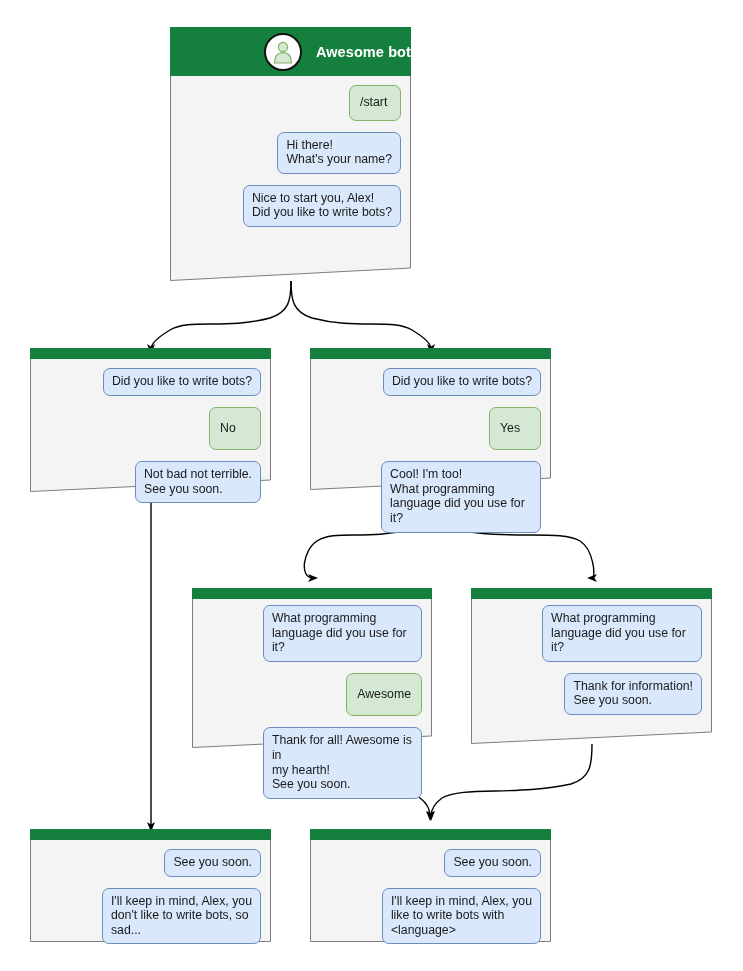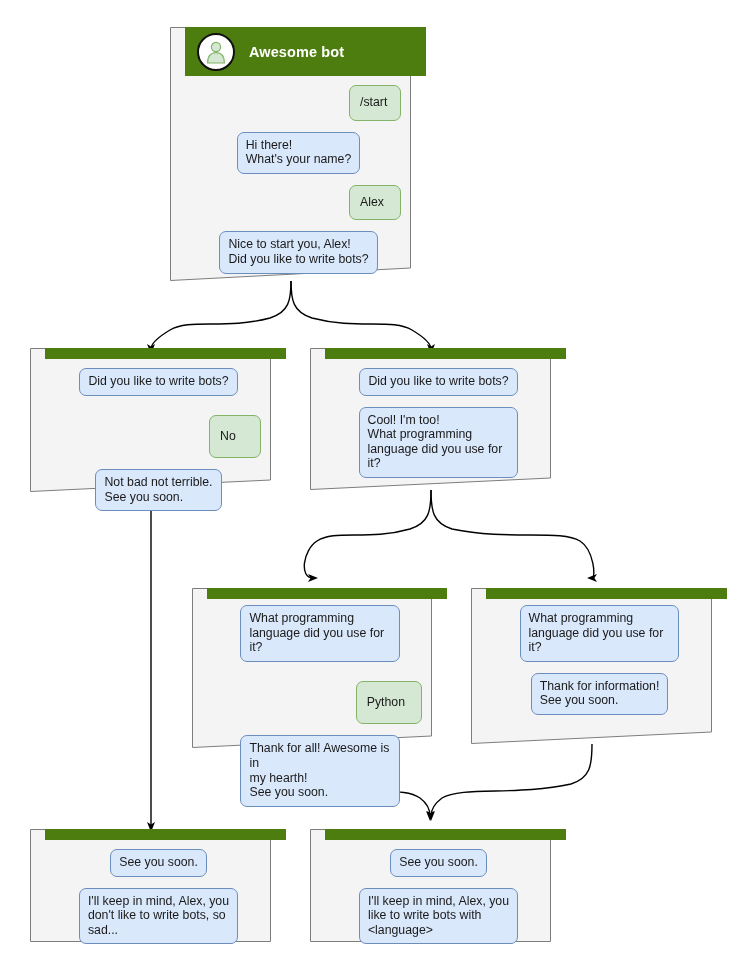--- a/index.html
+++ b/index.html
@@ -40,25 +40,26 @@
   .card-outline {
     position: absolute;
     left: 0; top: 0;
     width: 100%;
     height: 100%;
     pointer-events: none;
   }
 
   .card-header {
     position: absolute;
-    left: 15px; top: 0;
+    left: 0; top: 0;
     width: 100%;
     height: 11px;
-    background: #4d7c0f;
+    background: #15803d;
     z-index: 3;
+    justify-content: flex-end;
   }
   .card.root .card-header {
     height: 49px;
     display: flex;
     align-items: center;
     padding-left: 12px;
     box-sizing: border-box;
   }
   .avatar {
     width: 38px;
@@ -88,21 +89,21 @@
     width: 100%;
     z-index: 3;
     box-sizing: border-box;
     padding: 9px 10px 0 10px;
   }
 
   .msg-row {
     display: flex;
     margin-bottom: 11px;
   }
-  .msg-row.bot { justify-content: center; padding-left: 16px; }
+  .msg-row.bot { justify-content: flex-end; padding-left: 16px; }
   .msg-row.user { justify-content: flex-end; }
 
   .bubble {
     font-size: 12.3px;
     line-height: 14.6px;
     color: #1a1a1a;
     border-radius: 7px;
     padding: 5px 8px 6px 8px;
     box-sizing: border-box;
     white-space: pre-line;
@@ -112,21 +113,21 @@
     background: #dae8fc;
     border: 1px solid #6c8ebf;
   }
   .bubble.user {
     background: #d5e8d4;
     border: 1px solid #82b366;
     min-width: 52px;
     text-align: left;
     padding: 9px 10px 10px 10px;
   }
-  .bubble.user.tall { padding: 13px 16px 14px 10px; margin-top: 8px; }
+  .bubble.user.tall { padding: 13px 10px 14px 10px; }
 </style>
 </head>
 <body>
 
 <div id="canvas">
 
   <svg id="edges" viewBox="0 0 743 971" width="743" height="971">
     <defs>
       <marker id="arrow" markerWidth="10" markerHeight="10" refX="5" refY="4" orient="auto" markerUnits="userSpaceOnUse">
         <path d="M0,0 L10,4 L0,8 L2.6,4 Z" fill="#000000"></path>
@@ -162,23 +163,20 @@
       <span class="bot-title">Awesome bot</span>
     </div>
     <div class="messages" style="top:49px;">
       <div class="msg-row user">
         <div class="bubble user">/start</div>
       </div>
       <div class="msg-row bot">
         <div class="bubble bot">Hi there!
 What's your name?</div>
       </div>
-      <div class="msg-row user">
-        <div class="bubble user">Alex</div>
-      </div>
       <div class="msg-row bot">
         <div class="bubble bot">Nice to start you, Alex!
 Did you like to write bots?</div>
       </div>
     </div>
   </div>
 
   <div class="card" style="left:30px; top:348px; width:241px; height:144px;">
     <svg class="card-outline" viewBox="0 0 241 144" preserveAspectRatio="none">
       <polygon points="0.5,0.5 240.5,0.5 240.5,132 0.5,143.5" fill="#f4f4f4" stroke="#7d7d7d" stroke-width="1"></polygon>
@@ -200,40 +198,43 @@
 
   <div class="card" style="left:310px; top:348px; width:241px; height:142px;">
     <svg class="card-outline" viewBox="0 0 241 142" preserveAspectRatio="none">
       <polygon points="0.5,0.5 240.5,0.5 240.5,130 0.5,141.5" fill="#f4f4f4" stroke="#7d7d7d" stroke-width="1"></polygon>
     </svg>
     <div class="card-header"></div>
     <div class="messages" style="top:11px;">
       <div class="msg-row bot">
         <div class="bubble bot">Did you like to write bots?</div>
       </div>
+      <div class="msg-row user">
+        <div class="bubble user tall">Yes</div>
+      </div>
       <div class="msg-row bot">
         <div class="bubble bot">Cool! I'm too!
 What programming
 language did you use for it?</div>
       </div>
     </div>
   </div>
 
   <div class="card" style="left:192px; top:588px; width:240px; height:160px;">
     <svg class="card-outline" viewBox="0 0 240 160" preserveAspectRatio="none">
       <polygon points="0.5,0.5 239.5,0.5 239.5,148 0.5,159.5" fill="#f4f4f4" stroke="#7d7d7d" stroke-width="1"></polygon>
     </svg>
     <div class="card-header"></div>
     <div class="messages" style="top:8px;">
       <div class="msg-row bot">
         <div class="bubble bot">What programming
 language did you use for it?</div>
       </div>
       <div class="msg-row user">
-        <div class="bubble user tall">Python</div>
+        <div class="bubble user tall">Awesome</div>
       </div>
       <div class="msg-row bot">
         <div class="bubble bot">Thank for all! Awesome is in
 my hearth!
 See you soon.</div>
       </div>
     </div>
   </div>
 
   <div class="card" style="left:471px; top:588px; width:241px; height:156px;">

